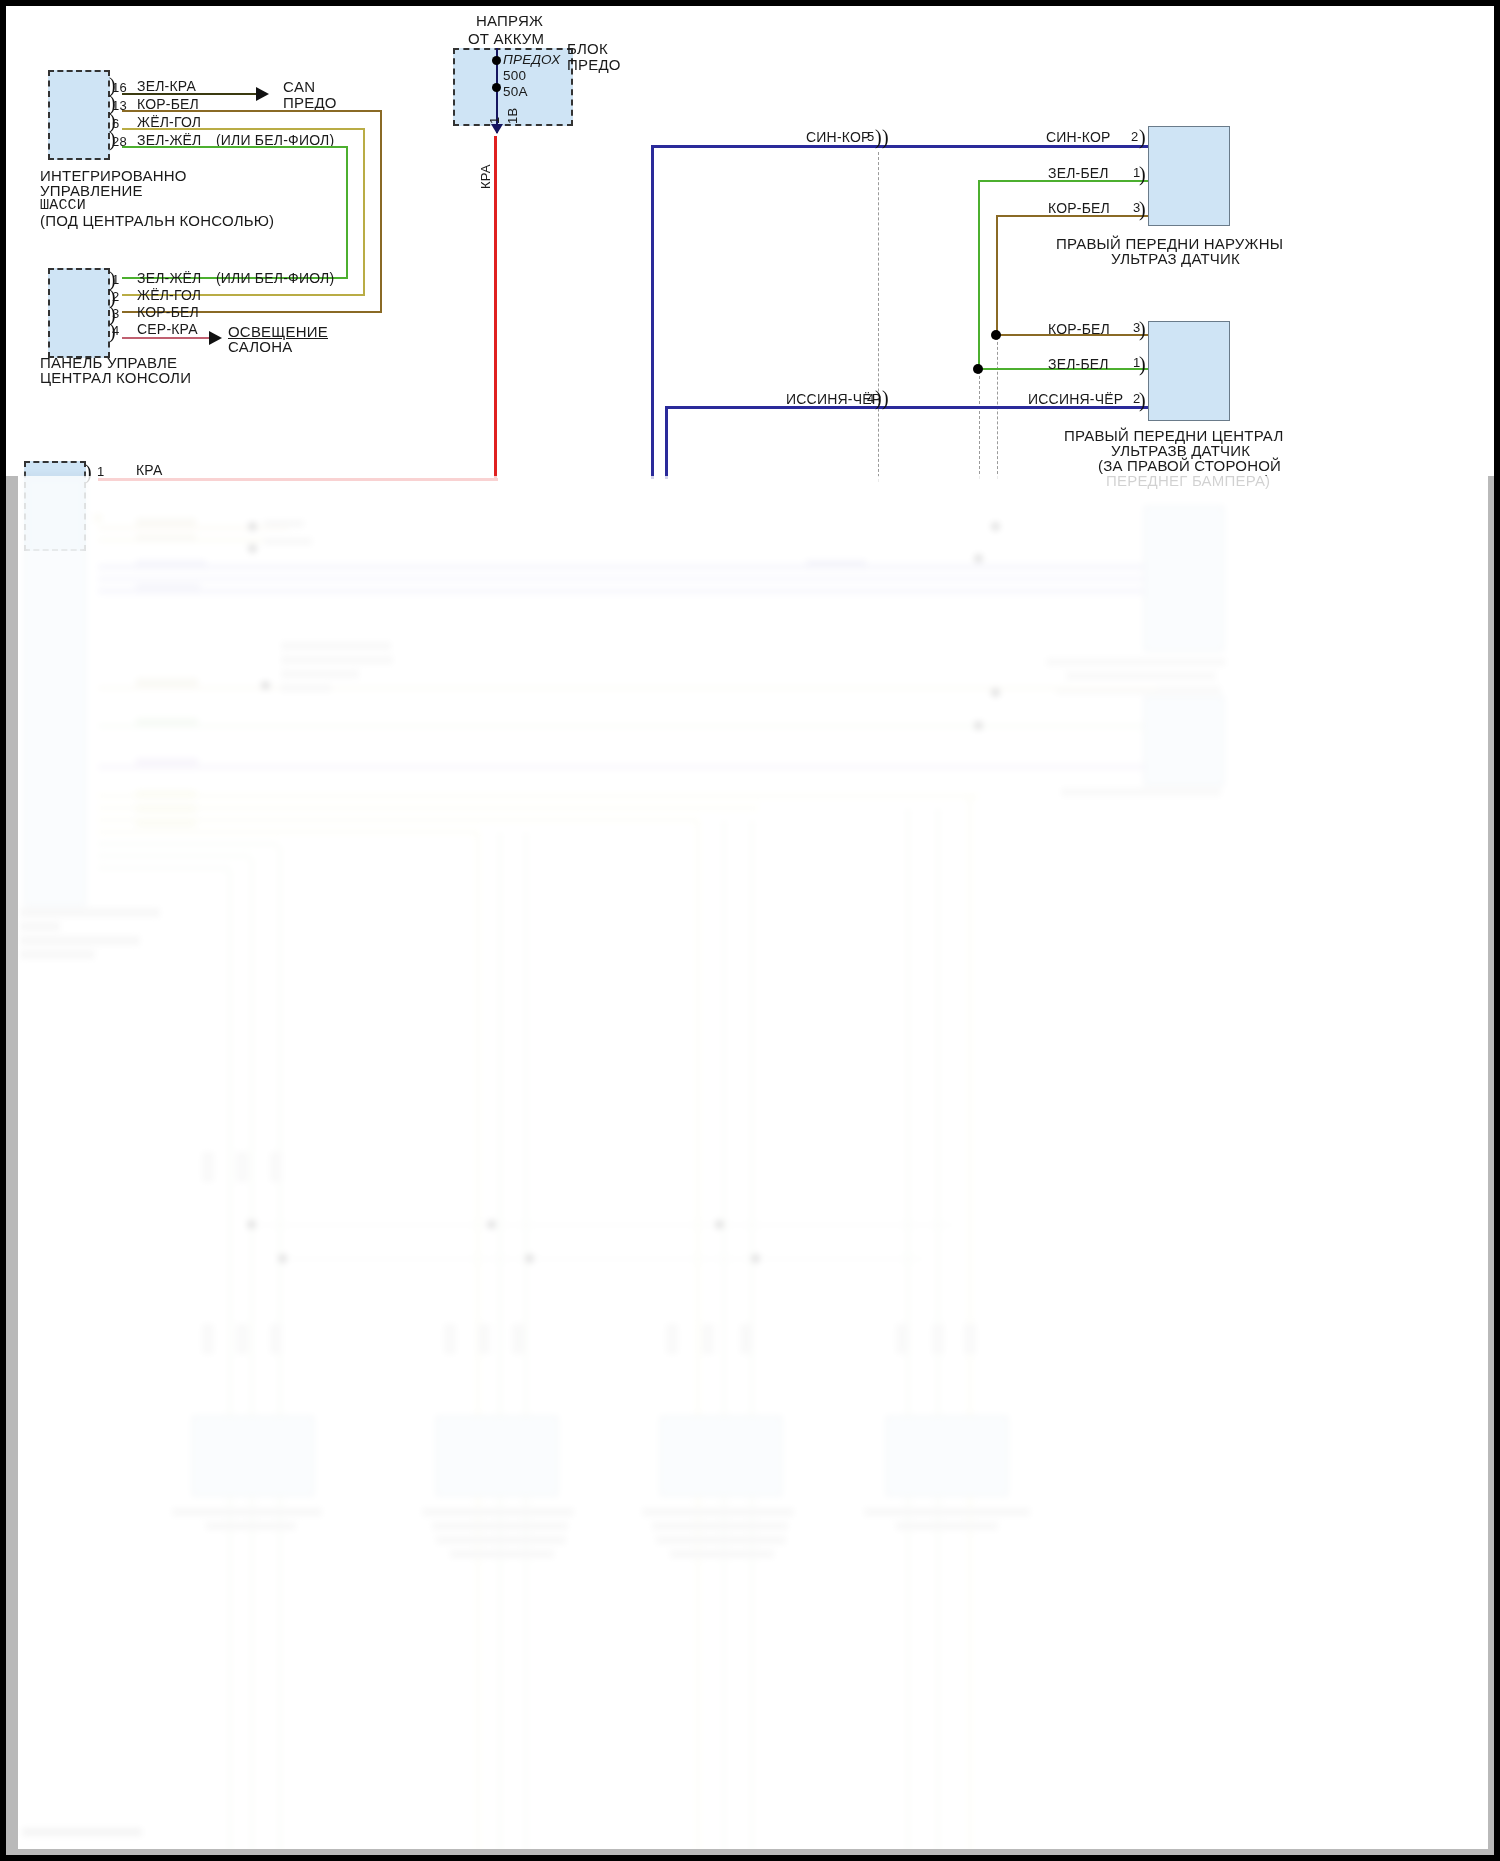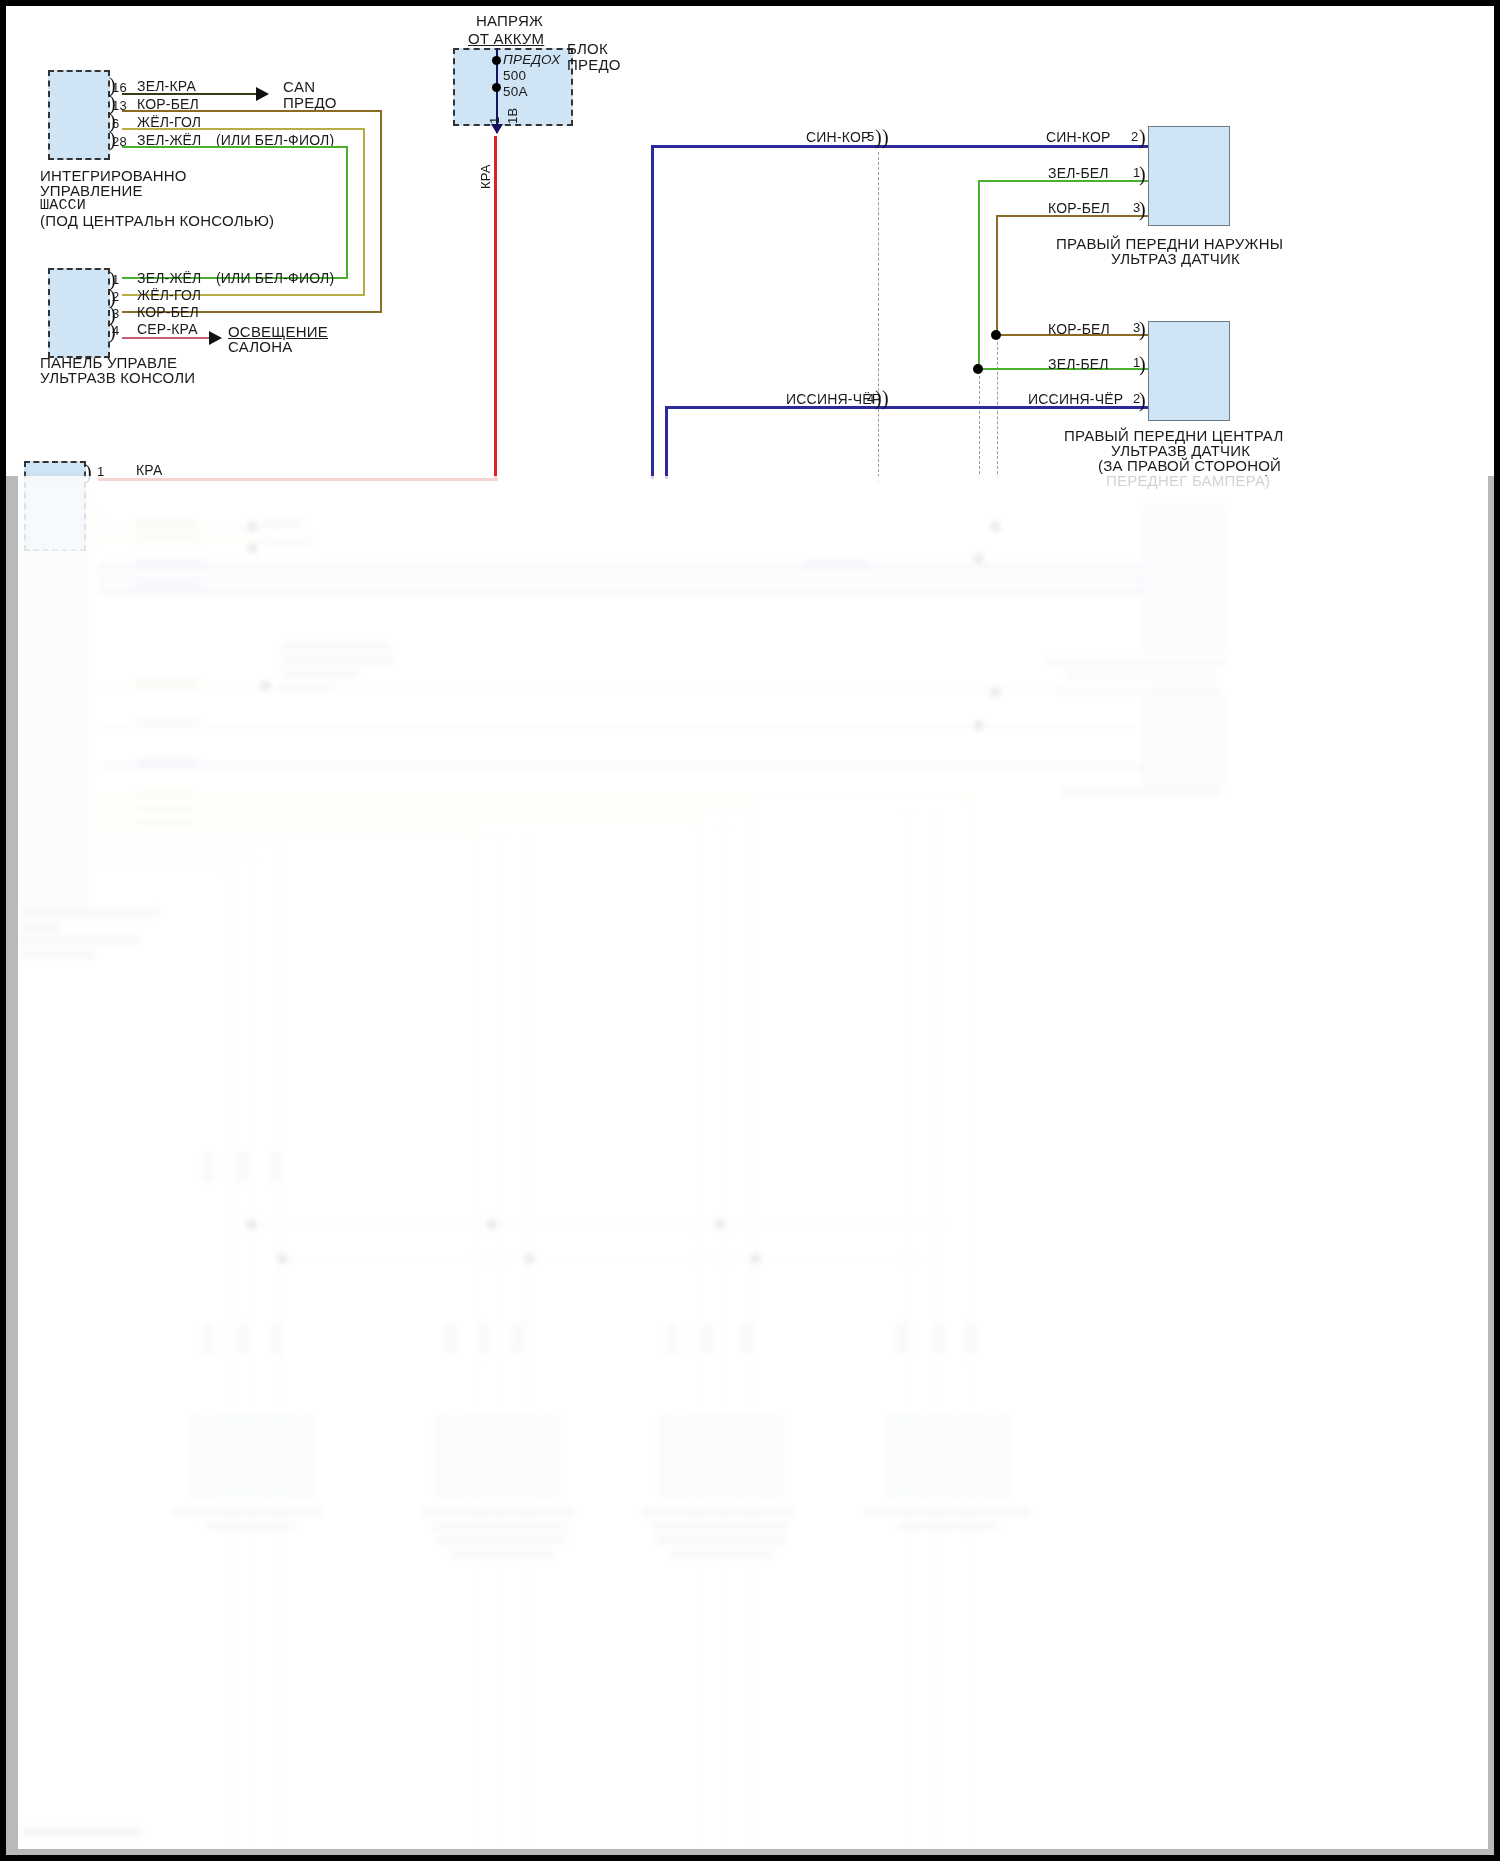--- a/index.html
+++ b/index.html
@@ -23,21 +23,21 @@
         filter:blur(3.2px);opacity:.55;z-index:30;}
   .side-shadow{position:absolute;background:#b9b9b9;}
   .conn{position:absolute;font-size:20px;color:#111;font-family:"Liberation Serif",serif;}
 </style>
 </head>
 <body>
 
 <div id="page">
 
   <div class="abs txt" style="left:470px;top:6px;">НАПРЯЖ</div>
-  <div class="abs txt" style="left:462px;top:24px;text-decoration:underline;">ОТ АККУМ</div>
+  <div class="abs txt" style="left:462px;top:24px;">ОТ АККУМ</div>
 
   <div class="abs box dash" style="left:447px;top:42px;width:120px;height:78px;"></div>
 
   <div class="abs txt" style="left:561px;top:34px;">БЛОК</div>
   <div class="abs txt" style="left:561px;top:50px;">ПРЕДО</div>
 
   <div class="w" style="left:490px;top:42px;width:2px;height:85px;background:#15155f;"></div>
   <div class="dot" style="left:486px;top:50px;width:9px;height:9px;"></div>
   <div class="dot" style="left:486px;top:77px;width:9px;height:9px;"></div>
   <div class="arrow" style="left:485px;top:118px;border-left:6px solid transparent;border-right:6px solid transparent;border-top:10px solid #15155f;"></div>
@@ -111,21 +111,21 @@
   <div class="conn" style="left:103px;top:314px;">)</div>
   <div class="abs txt num" style="left:106px;top:317px;">4</div>
   <div class="abs txt lbl" style="left:131px;top:315px;">СЕР-КРА</div>
 
   <div class="w" style="left:116px;top:331px;width:90px;height:2px;background:#c06070;"></div>
   <div class="arrow" style="left:203px;top:325px;border-top:7px solid transparent;border-bottom:7px solid transparent;border-left:13px solid #111;"></div>
   <div class="abs txt" style="left:222px;top:317px;text-decoration:underline;">ОСВЕЩЕНИЕ</div>
   <div class="abs txt" style="left:222px;top:332px;">САЛОНА</div>
 
   <div class="abs txt" style="left:34px;top:348px;">ПАНЕЛЬ УПРАВЛЕ</div>
-  <div class="abs txt" style="left:34px;top:363px;">УЛЬТРАЗВ КОНСОЛИ</div>
+  <div class="abs txt" style="left:34px;top:363px;">ЦЕНТРАЛ КОНСОЛИ</div>
 
   <div class="abs box" style="left:1142px;top:120px;width:82px;height:100px;"></div>
   <div class="abs txt" style="left:1050px;top:229px;">ПРАВЫЙ ПЕРЕДНИ НАРУЖНЫ</div>
   <div class="abs txt" style="left:1105px;top:244px;">УЛЬТРАЗ ДАТЧИК</div>
 
   <div class="abs box" style="left:1142px;top:315px;width:82px;height:100px;"></div>
   <div class="abs txt" style="left:1058px;top:421px;">ПРАВЫЙ ПЕРЕДНИ ЦЕНТРАЛ</div>
   <div class="abs txt" style="left:1105px;top:436px;">УЛЬТРАЗВ ДАТЧИК</div>
   <div class="abs txt" style="left:1092px;top:451px;">(ЗА ПРАВОЙ СТОРОНОЙ</div>
   <div class="abs txt" style="left:1100px;top:466px;">ПЕРЕДНЕГ БАМПЕРА)</div>

